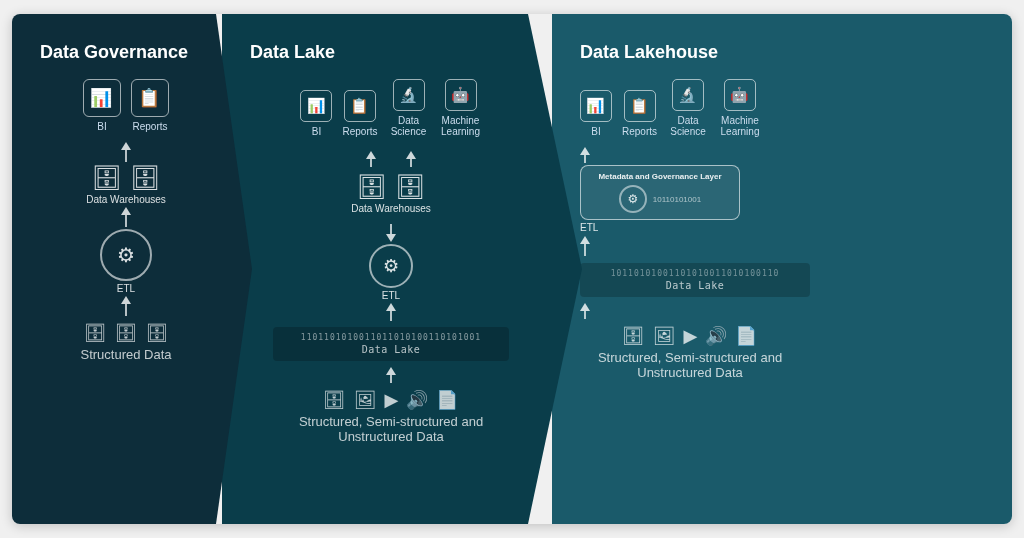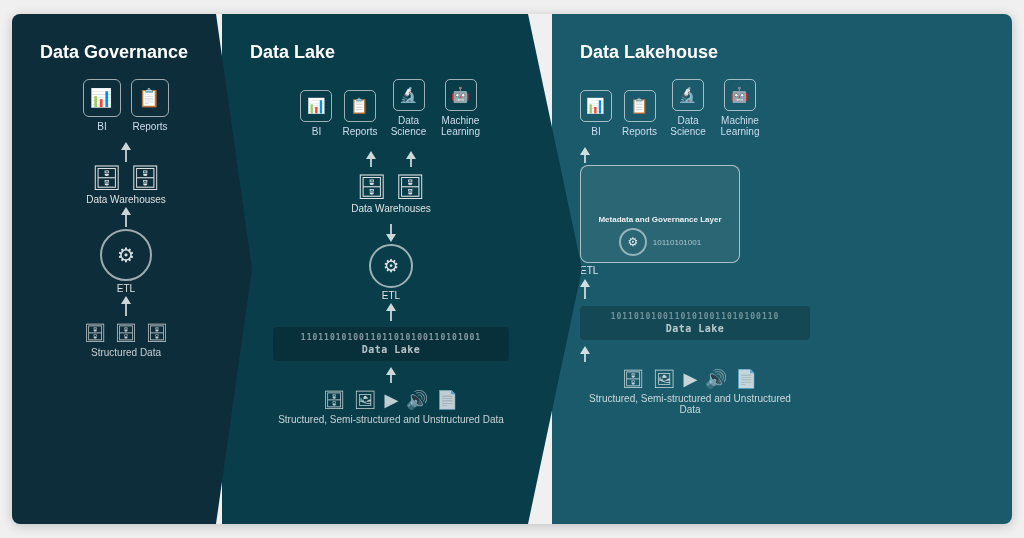--- a/index.html
+++ b/index.html
@@ -191,21 +191,21 @@
     
     .sm-arrow {
       display: flex;
       flex-direction: column;
       align-items: center;
       margin: 2px 0;
     }
     .sm-arrow .arrow-line { height: 12px; }
 
     .data-sources-label {
-      font-size: 10px;
+      font-size: 13px;
       color: rgba(255,255,255,0.75);
       margin-top: 3px;
       text-align: center;
     }
 
     .lk-inner {
       display: flex;
       flex-direction: column;
       align-items: center;
     }
@@ -323,21 +323,21 @@
           </div>
           <div class="etl-icon" style="width:44px;height:44px;font-size:18px;">⚙</div>
           <div class="label-text">ETL</div>
           <div class="sm-arrow" style="margin-top:2px;">
             <div class="arrow-head"></div>
             <div class="arrow-line" style="height:10px;"></div>
           </div>
         </div>
       </div>
 
-      <div class="lake-area" style="width:236px;font-weight:bold;">
+      <div class="lake-area" style="width:236px;">
         <div style="font-size:8px;letter-spacing:1px;color:rgba(255,255,255,0.5);">1101101010011011010100110101001</div>
         <div style="font-size:10px;margin-top:2px;">Data Lake</div>
       </div>
 
       <div class="sm-arrow">
         <div class="arrow-head"></div>
         <div class="arrow-line" style="height:8px;"></div>
       </div>
 
       <div class="lk-inner">
@@ -376,35 +376,35 @@
           <span style="text-align:center;width:42px;">Machine Learning</span>
         </div>
       </div>
 
       <div class="sm-arrow">
         <div class="arrow-head"></div>
         <div class="arrow-line" style="height:8px;"></div>
       </div>
 
       <div class="metadata-box">
-        <div style="font-size:8px;margin-bottom:4px;font-weight:600;margin-top:43px;">Metadata and Governance Layer</div>
+        <div style="font-size:8px;margin-bottom:4px;font-weight:600;">Metadata and Governance Layer</div>
         <div style="display:flex;gap:6px;align-items:center;justify-content:center;">
           <div class="etl-icon" style="width:28px;height:28px;font-size:12px;border-color:rgba(255,255,255,0.5);">⚙</div>
           <div style="font-size:8px;color:rgba(255,255,255,0.6);font-family:Liberation Sans, sans-serif;">10110101001</div>
         </div>
       </div>
 
       <div class="label-text">ETL</div>
 
       <div class="sm-arrow" style="margin:3px 0;">
         <div class="arrow-head"></div>
         <div class="arrow-line" style="height:12px;"></div>
       </div>
 
-      <div class="lake-area" style="width:230px;font-weight:bold;">
+      <div class="lake-area" style="width:230px;">
         <div style="font-size:8px;letter-spacing:1px;color:rgba(255,255,255,0.4);">10110101001101010011010100110</div>
         <div style="font-size:10px;margin-top:2px;">Data Lake</div>
       </div>
 
       <div class="sm-arrow">
         <div class="arrow-head"></div>
         <div class="arrow-line" style="height:8px;"></div>
       </div>
 
       <div class="lk-inner">

